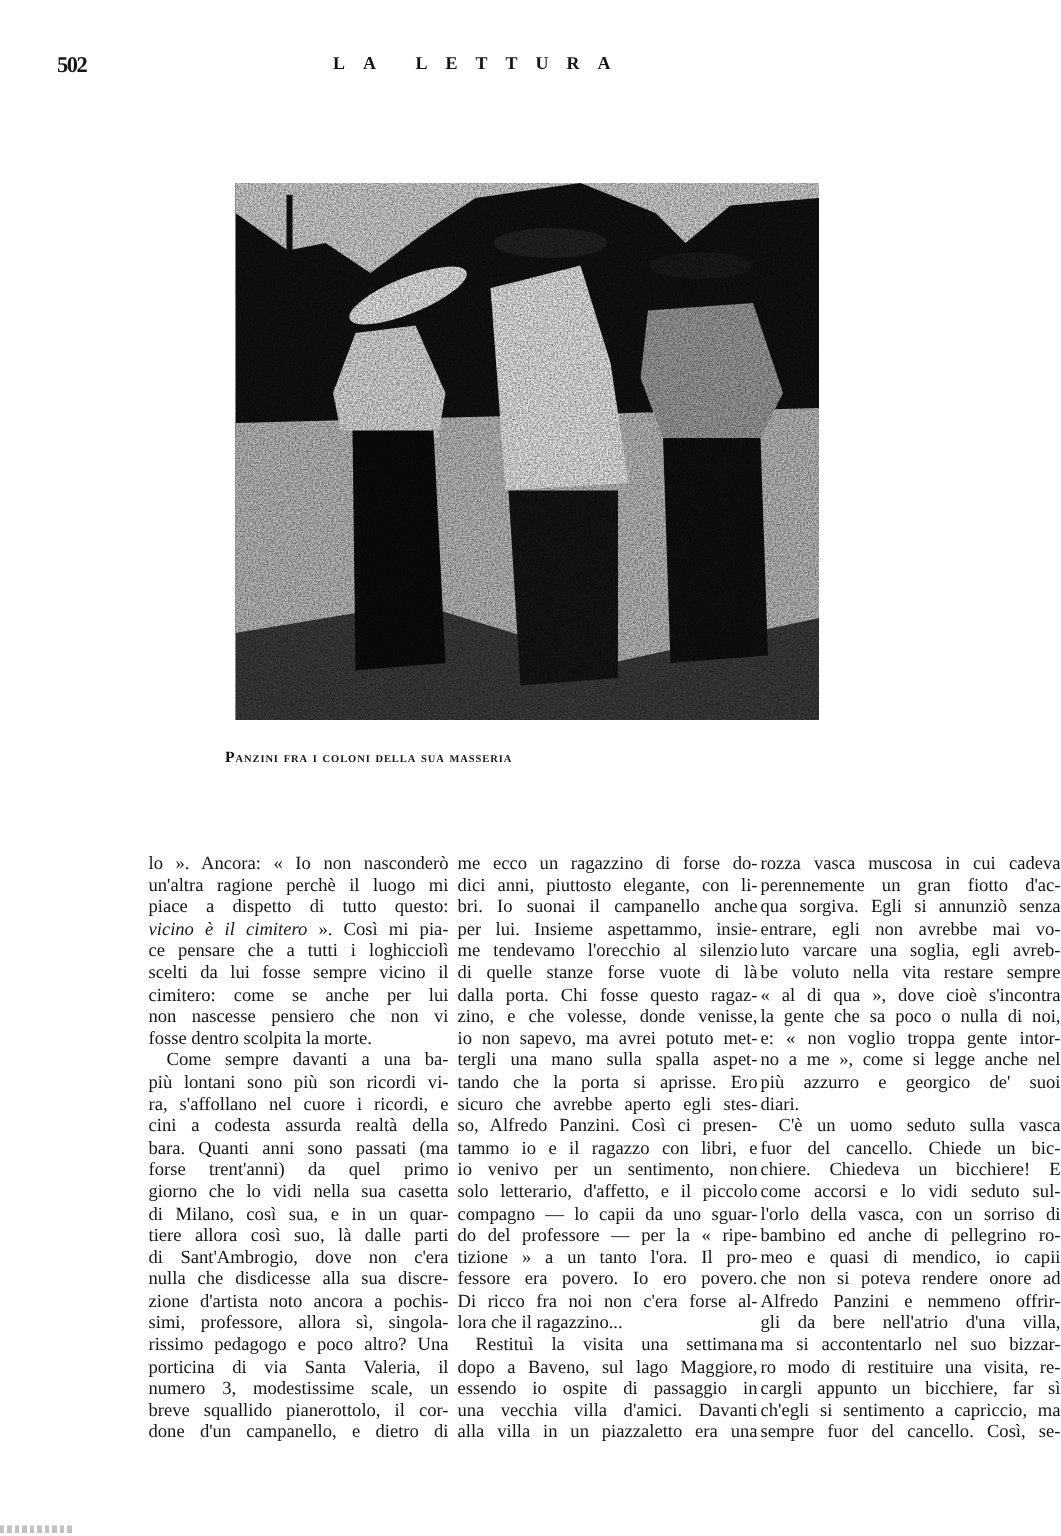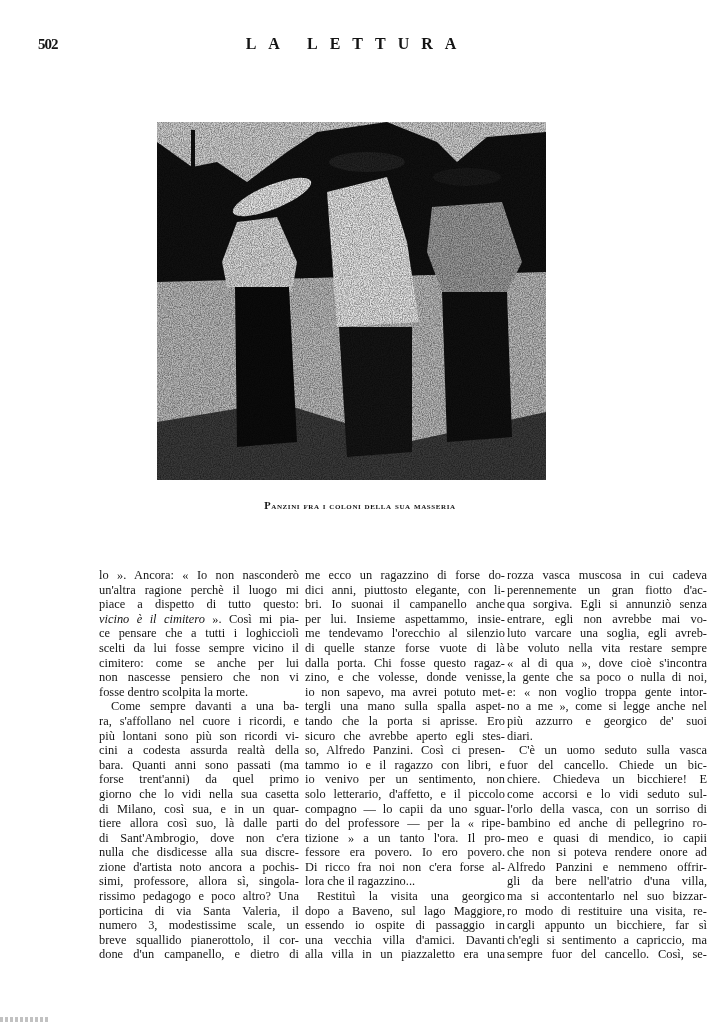--- a/index.html
+++ b/index.html
@@ -7,30 +7,30 @@
     width: 707px; height: 1024px; position: relative; overflow: hidden;
     font-family: "DejaVu Serif", "Liberation Serif", serif; color: #141414;
   }
   .page-number {
     position: absolute; left: 38px; top: 36px;
     font-family: "Liberation Serif", serif; font-weight: bold; font-size: 15px;
     letter-spacing: -1px;
   }
   .running-head {
     position: absolute; left: 222px; top: 35px; width: 270px;
-    font-family: "Liberation Serif", serif; font-size: 16px; font-weight: bold;
-    letter-spacing: 12px; white-space: nowrap; text-align: center;
+    font-family: "Liberation Serif", serif; font-size: 12px; font-weight: bold;
+    letter-spacing: 12px; white-space: nowrap;
   }
   .photo {
     position: absolute; left: 157px; top: 122px; width: 389px; height: 358px;
     background: #1a1a1a; overflow: hidden;
   }
   .photo svg { display: block; width: 100%; height: 100%; }
   .caption {
-    position: absolute; left: 150px; top: 500px; width: 420px; text-align: center;
+    position: absolute; left: 150px; top: 500px; width: 420px; text-align: left;
     font-family: "Liberation Serif", serif; font-size: 10.5px; font-weight: bold;
     font-variant: small-caps; letter-spacing: 0.6px;
   }
   .column {
     position: absolute; top: 568px; width: 200px;
     font-family: "Liberation Serif", serif; font-size: 12.4px; line-height: 14.6px;
     text-align: justify;
     margin-left: 48px;
   }
   .col-1 { left: 51px; }
@@ -92,22 +92,22 @@
       <span class="line">lo ». Ancora: « Io non nasconderò</span>
       <span class="line">un'altra ragione perchè il luogo mi</span>
       <span class="line">piace a dispetto di tutto questo:</span>
       <span class="line"><span class="it">vicino è il cimitero</span><span> ». Così mi pia-</span></span>
       <span class="line">ce pensare che a tutti i loghicciolì</span>
       <span class="line">scelti da lui fosse sempre vicino il</span>
       <span class="line">cimitero: come se anche per lui</span>
       <span class="line">non nascesse pensiero che non vi</span>
       <span class="line last">fosse dentro scolpita la morte.</span>
       <span class="line indent">Come sempre davanti a una ba-</span>
+      <span class="line">più lontani sono più son ricordi vi-</span>
       <span class="line">ra, s'affollano nel cuore i ricordi, e</span>
-      <span class="line">più lontani sono più son ricordi vi-</span>
       <span class="line">cini a codesta assurda realtà della</span>
       <span class="line">bara. Quanti anni sono passati (ma</span>
       <span class="line">forse trent'anni) da quel primo</span>
       <span class="line">giorno che lo vidi nella sua casetta</span>
       <span class="line">di Milano, così sua, e in un quar-</span>
       <span class="line">tiere allora così suo, là dalle parti</span>
       <span class="line">di Sant'Ambrogio, dove non c'era</span>
       <span class="line">nulla che disdicesse alla sua discre-</span>
       <span class="line">zione d'artista noto ancora a pochis-</span>
       <span class="line">simi, professore, allora sì, singola-</span>
@@ -133,21 +133,21 @@
       <span class="line">so, Alfredo Panzini. Così ci presen-</span>
       <span class="line">tammo io e il ragazzo con libri, e</span>
       <span class="line">io venivo per un sentimento, non</span>
       <span class="line">solo letterario, d'affetto, e il piccolo</span>
       <span class="line">compagno — lo capii da uno sguar-</span>
       <span class="line">do del professore — per la « ripe-</span>
       <span class="line">tizione » a un tanto l'ora. Il pro-</span>
       <span class="line">fessore era povero. Io ero povero.</span>
       <span class="line">Di ricco fra noi non c'era forse al-</span>
       <span class="line last">lora che il ragazzino...</span>
-      <span class="line indent">Restituì la visita una georgico</span>
+      <span class="line indent">Restituì la visita una settimana</span>
       <span class="line">dopo a Baveno, sul lago Maggiore,</span>
       <span class="line">essendo io ospite di passaggio in</span>
       <span class="line">una vecchia villa d'amici. Davanti</span>
       <span class="line">alla villa in un piazzaletto era una</span>
     </div>
   <div class="column col-3">
       <span class="line">rozza vasca muscosa in cui cadeva</span>
       <span class="line">perennemente un gran fiotto d'ac-</span>
       <span class="line">qua sorgiva. Egli si annunziò senza</span>
       <span class="line">entrare, egli non avrebbe mai vo-</span>

